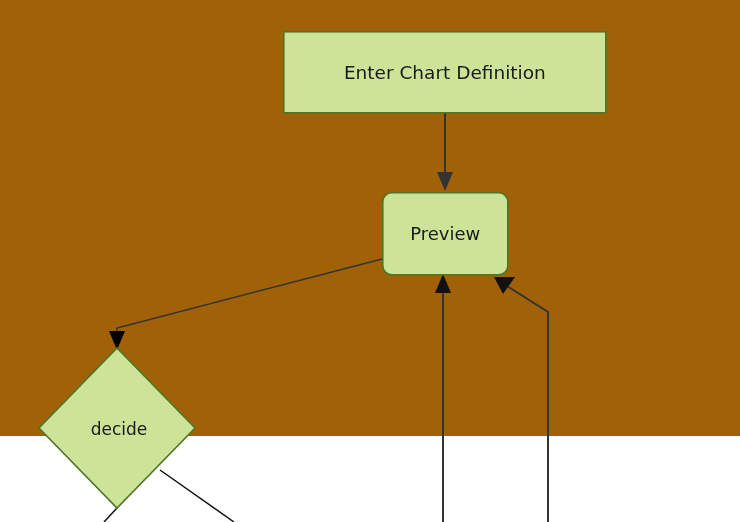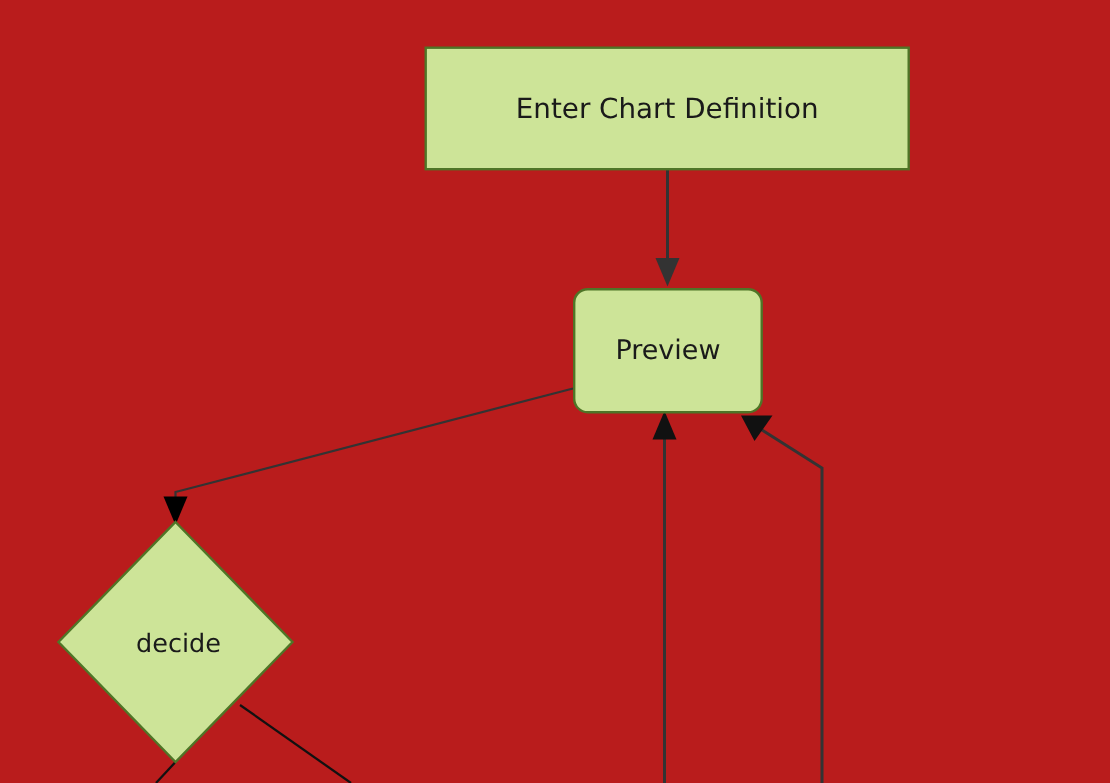--- a/index.html
+++ b/index.html
@@ -9,22 +9,22 @@
   }
   body {
     width: 740px;
     height: 522px;
     overflow: hidden;
     font-family: "DejaVu Sans", "Liberation Sans", sans-serif;
   }
   #flowchart-canvas {
     position: relative;
     width: 740px;
-    height: 522px;
-    background: #b91c1c;
+    height: 436px;
+    background: #a16207;
   }
   svg.diagram {
     position: absolute;
     top: 0;
     left: 0;
     width: 740px;
     height: 522px;
     display: block;
   }
   .node-shape {

